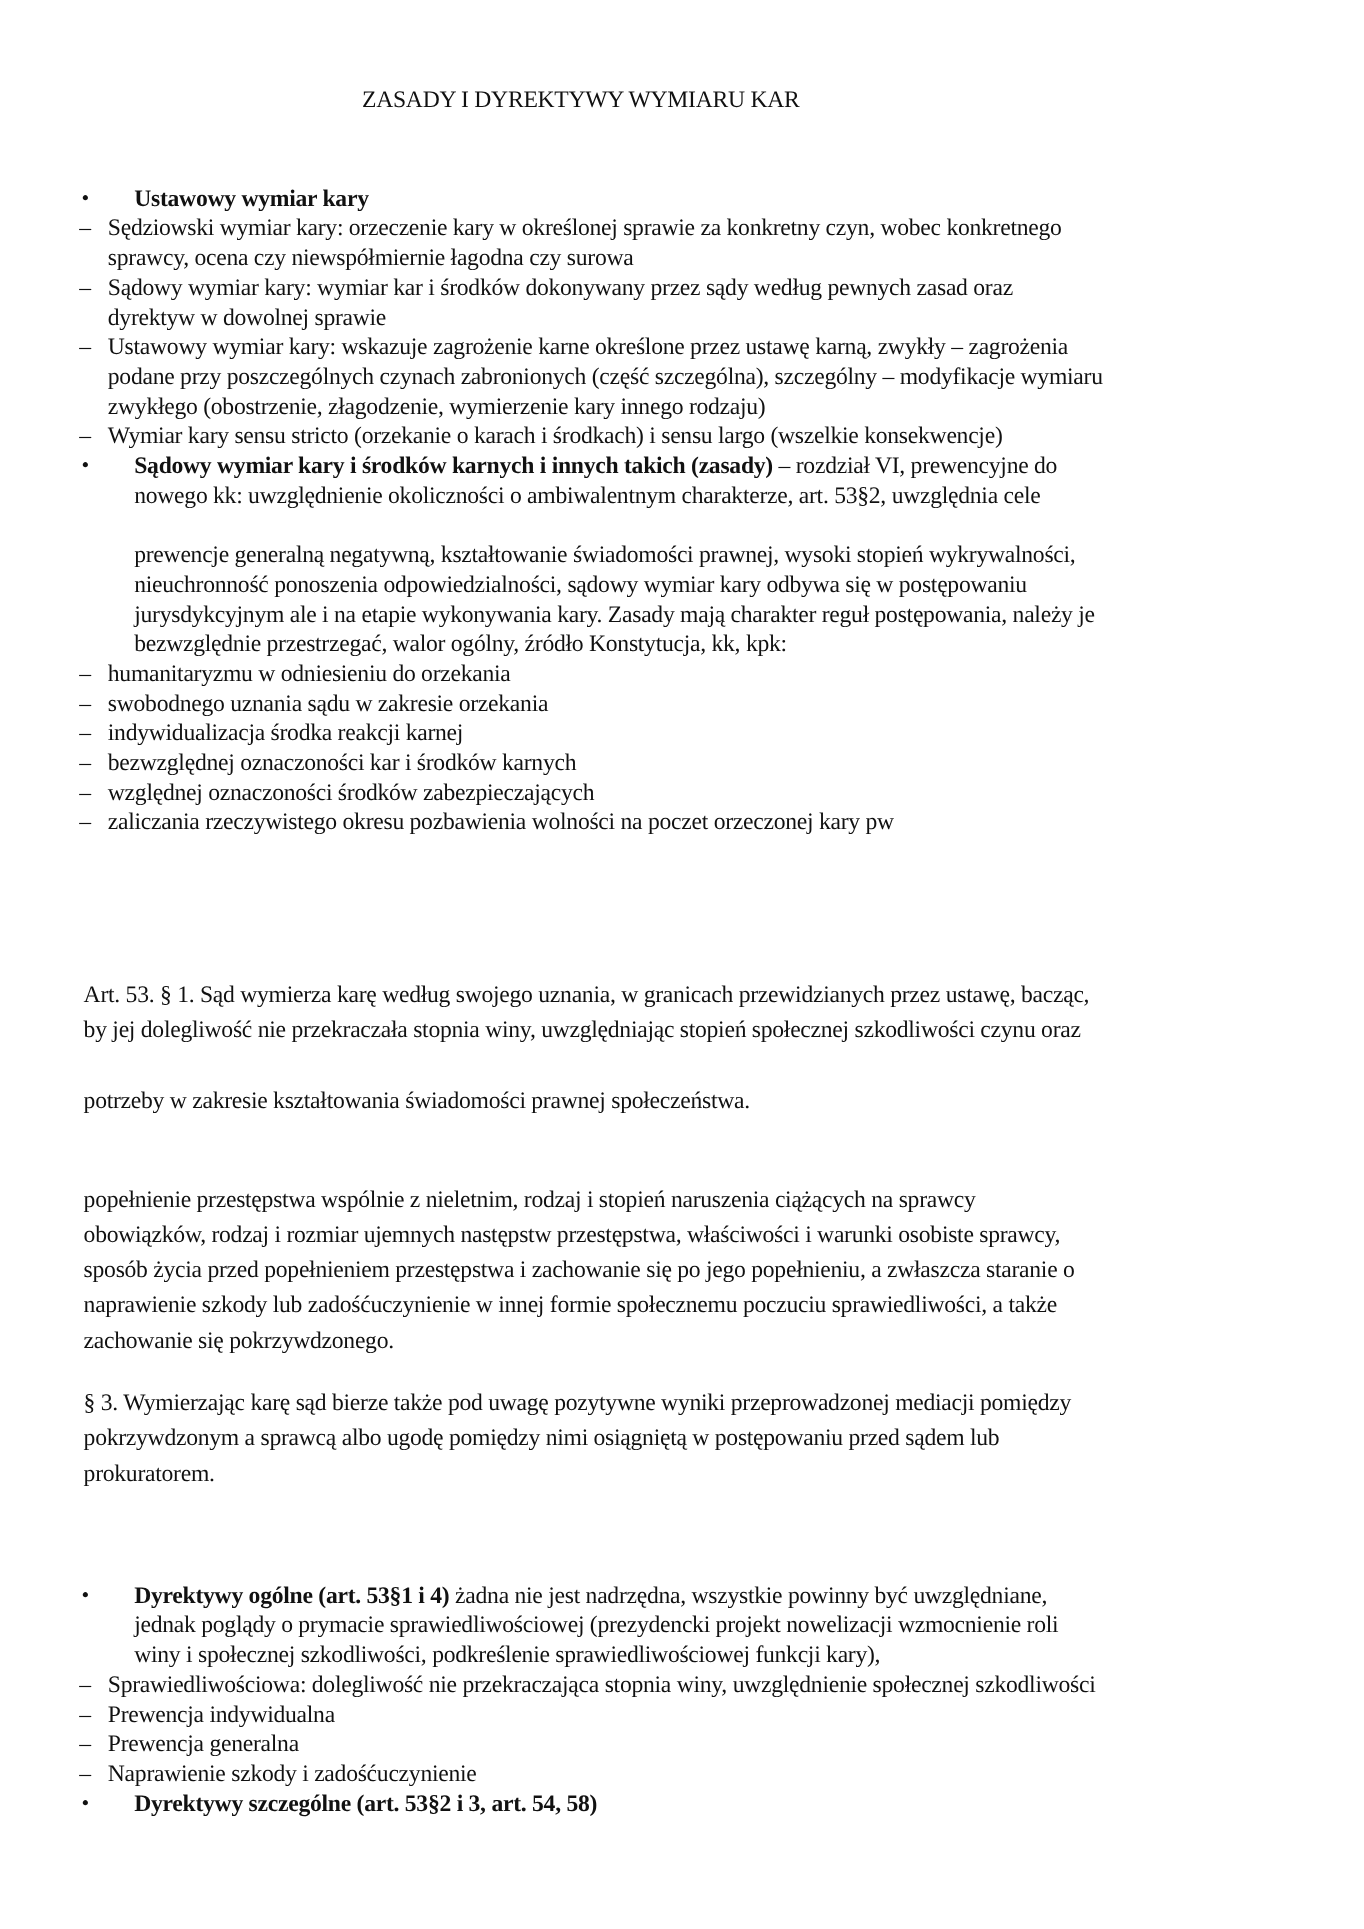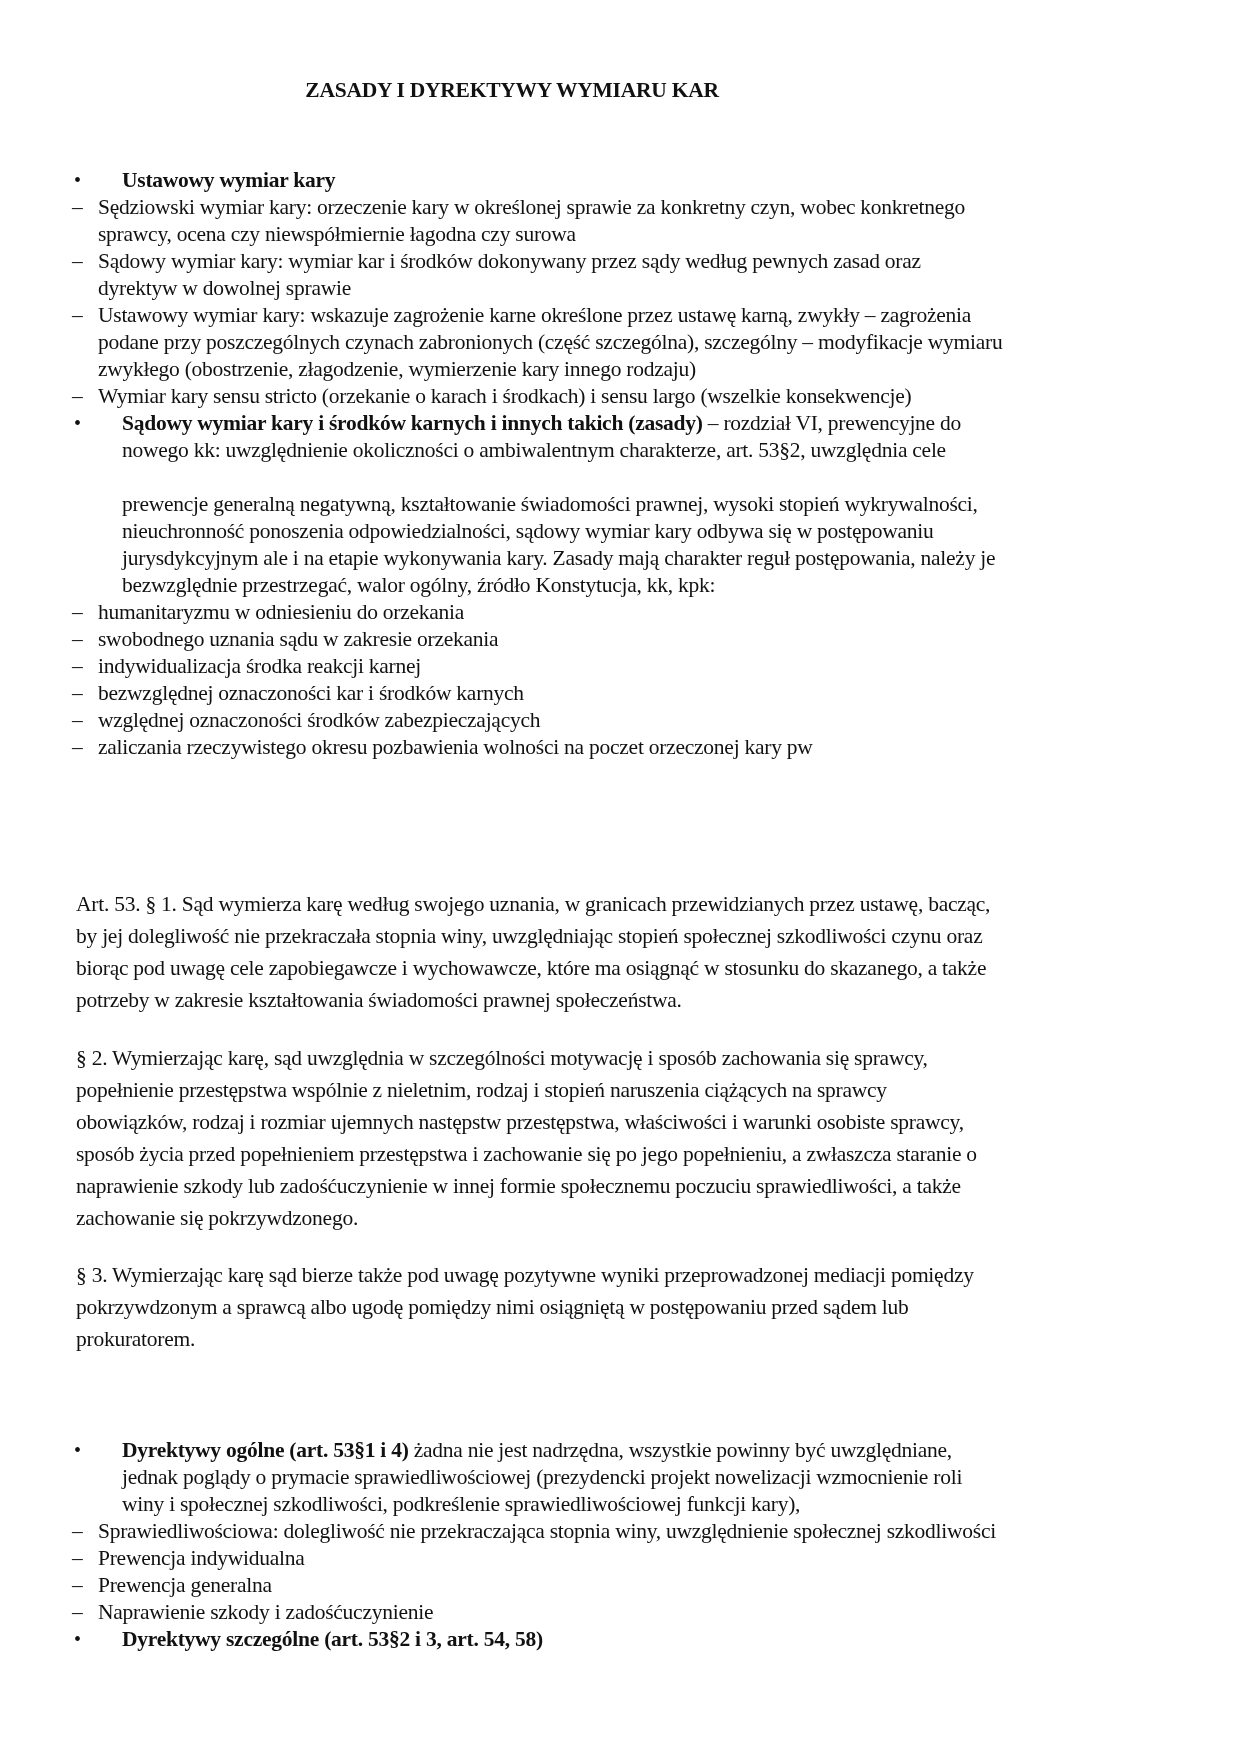--- a/index.html
+++ b/index.html
@@ -5,22 +5,22 @@
     html, body { margin: 0; padding: 0; background: #ffffff; }
     body {
       width: 1240px; height: 1754px; position: relative; overflow: hidden;
       font-family: "Liberation Serif", "DejaVu Serif", serif;
       color: #111111;
       font-size: 21.5px;
       letter-spacing: -0.25px;
     }
     .page { position: absolute; left: 0; top: 0; width: 1240px; height: 1754px; }
     .title {
-      position: absolute; top: 78px; left: 0; width: 1024px;
-      text-align: center; font-weight: bold; font-size: 21.5px;
+      position: absolute; top: 78px; left: 16px; width: 1024px;
+      text-align: center; font-weight: normal; font-size: 21.5px;
     }
     .line { position: absolute; white-space: nowrap; line-height: 29px; }
     .b { font-weight: bold; }
     .marker { position: absolute; left: 72px; }
     .bullet { left: 74px; font-size: 20px; }
     .indent { left: 98px; }
     .bindent { left: 122px; }
     .para { left: 76px; }
   </style>
 </head>
@@ -65,24 +65,22 @@
   <span class="line indent" style="top:652px">indywidualizacja środka reakcji karnej</span>
   <span class="line marker" style="top:679px">–</span>
   <span class="line indent" style="top:679px">bezwzględnej oznaczoności kar i środków karnych</span>
   <span class="line marker" style="top:706px">–</span>
   <span class="line indent" style="top:706px">względnej oznaczoności środków zabezpieczających</span>
   <span class="line marker" style="top:733px">–</span>
   <span class="line indent" style="top:733px">zaliczania rzeczywistego okresu pozbawienia wolności na poczet orzeczonej kary pw</span>
 
   <span class="line para" style="top:890px">Art. 53. § 1. Sąd wymierza karę według swojego uznania, w granicach przewidzianych przez ustawę, bacząc,</span>
   <span class="line para" style="top:922px">by jej dolegliwość nie przekraczała stopnia winy, uwzględniając stopień społecznej szkodliwości czynu oraz</span>
-  <span class="line para" style="top:954px">biorąc pod uwagę cele zapobiegawcze i wychowawcze, które ma osiągnąć w stosunku do skazanego, a także</span>
   <span class="line para" style="top:986px">potrzeby w zakresie kształtowania świadomości prawnej społeczeństwa.</span>
 
-  <span class="line para" style="top:1044px">§ 2. Wymierzając karę, sąd uwzględnia w szczególności motywację i sposób zachowania się sprawcy,</span>
   <span class="line para" style="top:1076px">popełnienie przestępstwa wspólnie z nieletnim, rodzaj i stopień naruszenia ciążących na sprawcy</span>
   <span class="line para" style="top:1108px">obowiązków, rodzaj i rozmiar ujemnych następstw przestępstwa, właściwości i warunki osobiste sprawcy,</span>
   <span class="line para" style="top:1140px">sposób życia przed popełnieniem przestępstwa i zachowanie się po jego popełnieniu, a zwłaszcza staranie o</span>
   <span class="line para" style="top:1172px">naprawienie szkody lub zadośćuczynienie w innej formie społecznemu poczuciu sprawiedliwości, a także</span>
   <span class="line para" style="top:1204px">zachowanie się pokrzywdzonego.</span>
 
   <span class="line para" style="top:1261px">§ 3. Wymierzając karę sąd bierze także pod uwagę pozytywne wyniki przeprowadzonej mediacji pomiędzy</span>
   <span class="line para" style="top:1293px">pokrzywdzonym a sprawcą albo ugodę pomiędzy nimi osiągniętą w postępowaniu przed sądem lub</span>
   <span class="line para" style="top:1325px">prokuratorem.</span>
 

